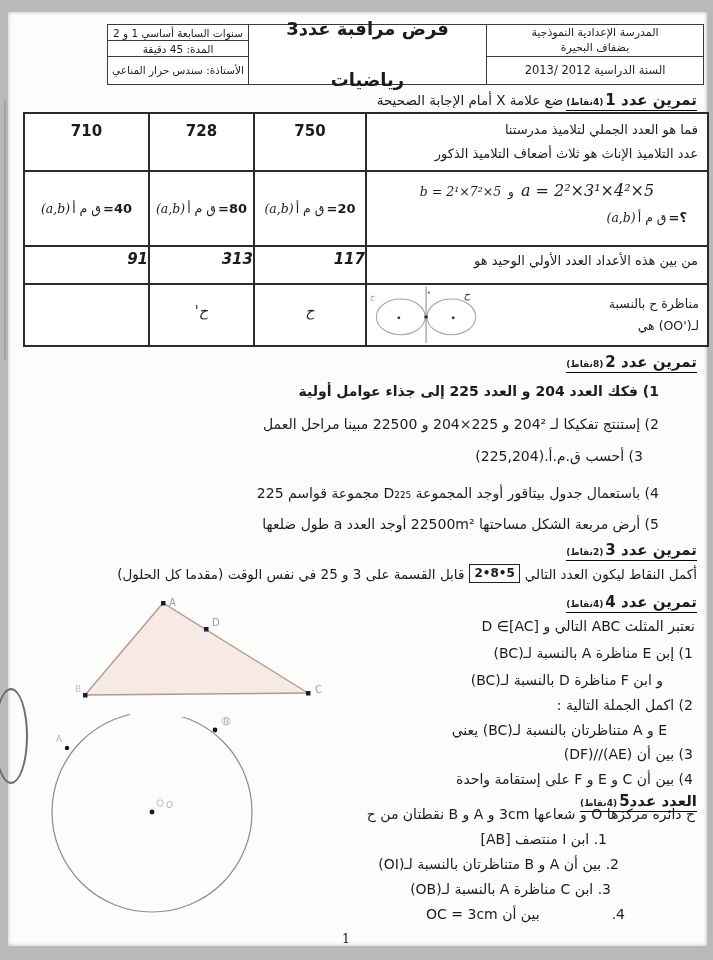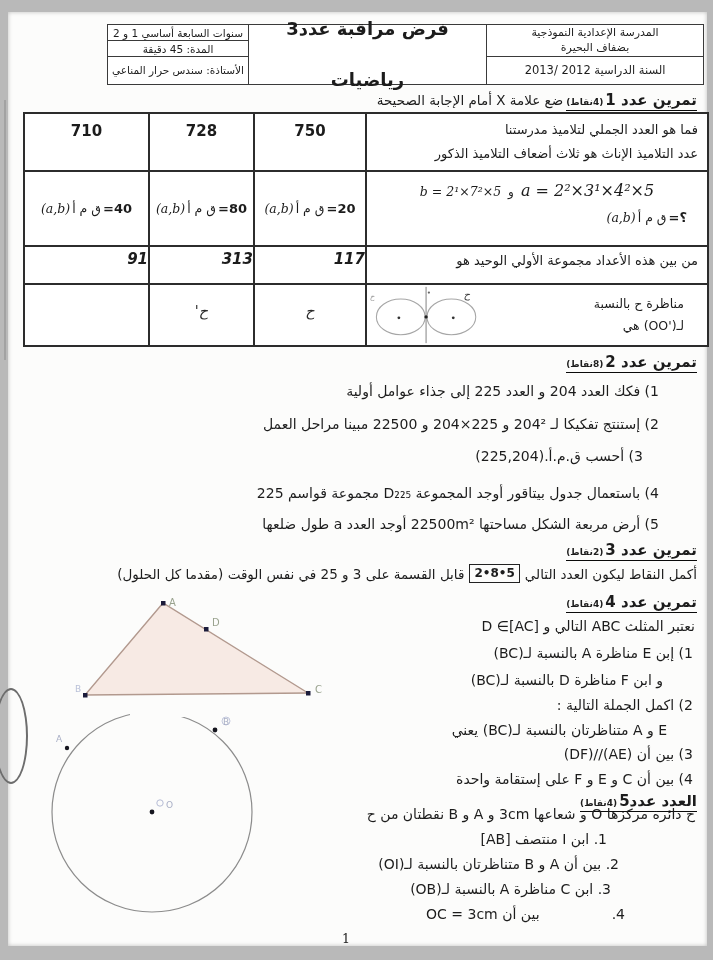--- a/index.html
+++ b/index.html
@@ -116,27 +116,27 @@
         </span>
     </div>
     <div class="cell" style="display:flex;align-items:center;justify-content:center;">
       <span class="gcd">
           <span class="math">(a,b)</span>
           <span>ق م أ</span>
           <b>=40</b>
         </span>
     </div>
 
-    <div class="cell qcell" style="line-height:1.5;">من بين هذه الأعداد مجموعة الأولي الوحيد هو</div>
+    <div class="cell qcell" style="line-height:1.5;">من بين هذه الأعداد العدد الأولي الوحيد هو</div>
     <div class="cell num-ans3">117</div>
     <div class="cell num-ans3">313</div>
     <div class="cell num-ans3">91</div>
 
     <div class="cell" style="display:flex;direction:rtl;justify-content:space-between;align-items:center;">
-      <div style="font-size:12.5px;line-height:1.75;text-align:right;padding-right:23px;direction:rtl;">
+      <div style="font-size:12.5px;line-height:1.75;text-align:right;padding-right:8px;direction:rtl;">
         <div>مناظرة ح بالنسبة</div>
         <div>لـ⁦(OO')⁩ هي</div>
       </div>
       <svg width="116" height="60" viewBox="0 0 116 64" style="margin-left:2px;">
         <ellipse cx="30" cy="34" rx="26" ry="19" fill="none" stroke-width="1.1" stroke="#a6a6a6"></ellipse>
         <ellipse cx="84" cy="34" rx="26" ry="19" fill="none" stroke-width="1.1" stroke="#a6a6a6"></ellipse>
         <line x1="57" y1="2" x2="57" y2="62" stroke-width="1" stroke="#7c7c7c"></line>
         <circle cx="57" cy="34" r="1.8" fill="#222"></circle>
         <circle cx="28" cy="35" r="1.5" fill="#333"></circle>
         <circle cx="86" cy="35" r="1.5" fill="#333"></circle>
@@ -149,21 +149,21 @@
     <div class="cell zeta">ح'</div>
     <div class="cell zeta"></div>
   </div>
 
   <div class="abs ex-line" style="top:340px;right:10px;">
     <span class="ex-title">
       <span>تمرين عدد 2</span>
       <span class="pts">(8نقاط)</span>
     </span>
   </div>
-  <div class="abs item rtl" style="top:371px;right:48px;">1) فكك العدد 204 و العدد 225 إلى جذاء عوامل أولية</div>
+  <div class="abs item rtl" style="top:371px;right:48px;font-weight:bold;">1) فكك العدد 204 و العدد 225 إلى جذاء عوامل أولية</div>
   <div class="abs item rtl" style="top:404px;right:48px;">2) إستنتج تفكيكا لـ ⁦204²⁩ و ⁦204×225⁩ و 22500 مبينا مراحل العمل</div>
   <div class="abs item rtl" style="top:436px;right:64px;">3) أحسب ق.م.أ.⁦(225,204)⁩</div>
   <div class="abs item rtl" style="top:473px;right:48px;">4) باستعمال جدول بيتاقور أوجد المجموعة ⁦D₂₂₅⁩ مجموعة قواسم 225</div>
   <div class="abs item rtl" style="top:504px;right:48px;">5) أرض مربعة الشكل مساحتها ⁦22500m²⁩ أوجد العدد ⁦a⁩ طول ضلعها</div>
 
   <div class="abs ex-line" style="top:528px;right:10px;">
     <span class="ex-title">
       <span>تمرين عدد 3</span>
       <span class="pts">(2نقاط)</span>
     </span>

